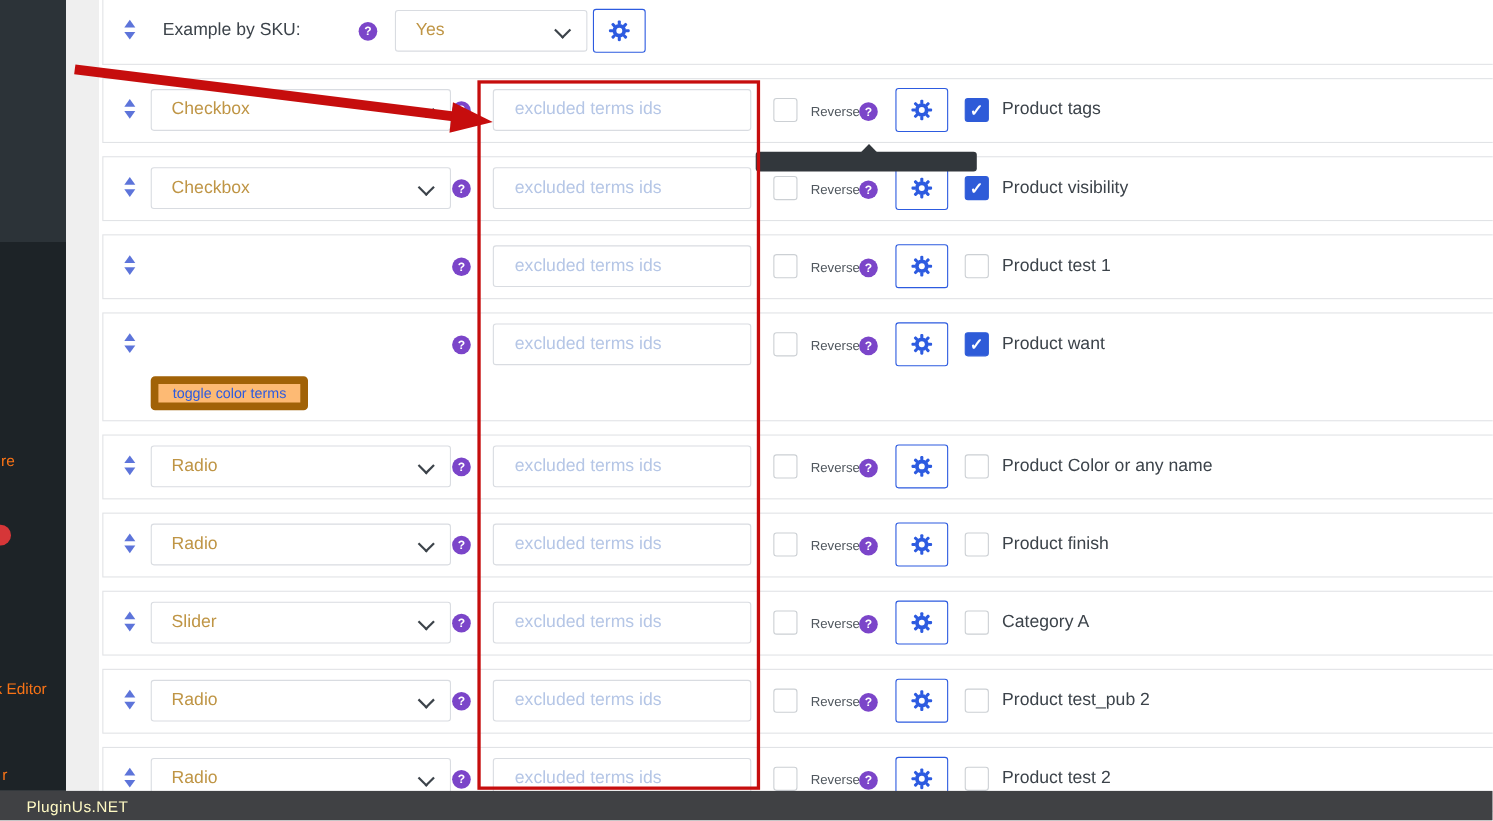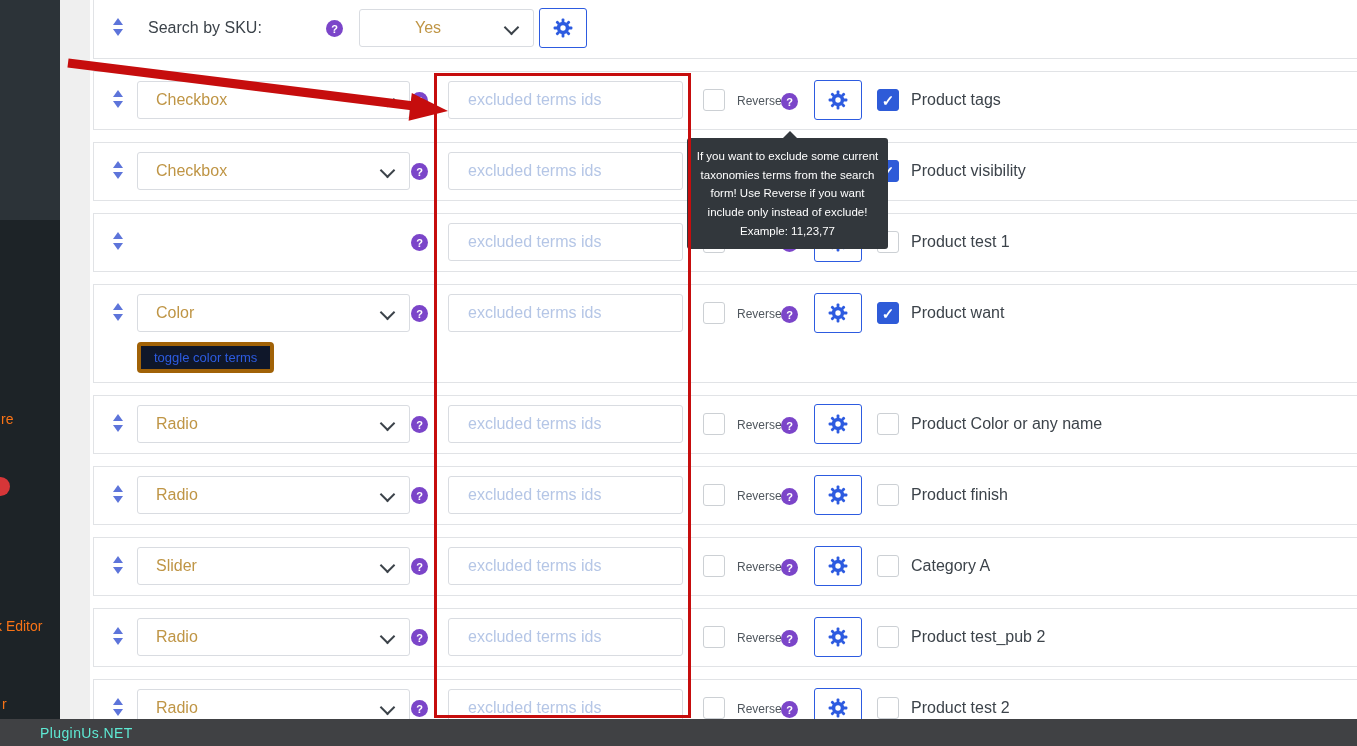--- a/index.html
+++ b/index.html
@@ -17,21 +17,21 @@
   .sidebar .frag{position:absolute;color:#f97316;font-size:14px;white-space:nowrap;}
   .frag-1{left:1px;top:411px;}
   .frag-2{left:-5px;top:618px;}
   .frag-3{left:2px;top:696px;}
   .notif-badge{position:absolute;left:-9px;top:477px;width:19px;height:19px;border-radius:50%;background:#d63638;}
   .gray-strip{position:absolute;left:60px;top:0;width:30px;height:719px;background:#efefef;z-index:4;}
 
   
   .brand-bar{position:absolute;left:0;top:719px;width:1357px;height:27px;background:#404144;z-index:70;
     display:flex;align-items:center;}
-  .brand-bar span{color:#5eead4;font-size:14px;margin-left:40px;letter-spacing:.4px;}
+  .brand-bar span{color:#fef9c3;font-size:14px;margin-left:24px;letter-spacing:.4px;}
 
   
   .header-card{position:absolute;left:93px;top:-2px;width:1277px;height:60px;background:#fff;
     border:1px solid #e1e3e6;border-top:none;z-index:1;}
   .rows-container{position:absolute;left:93px;top:71px;width:1277px;z-index:1;}
   .row{position:relative;width:1277px;height:59px;background:#fff;border:1px solid #e1e3e6;
     margin-bottom:12px;box-sizing:border-box;}
   .row.tall{height:99px;}
 
   
@@ -66,29 +66,29 @@
   .tax-cb{left:783px;top:17px;}
 
   .reverse-label{position:absolute;left:643px;top:22px;font-size:12px;color:#50575e;}
 
   .gear-btn{position:absolute;left:720px;top:8px;width:48px;height:40px;box-sizing:border-box;
     background:#fff;border:1px solid #2d5be0;border-radius:3px;display:flex;align-items:center;
     justify-content:center;cursor:pointer;padding:0;}
 
   .tax-label{position:absolute;left:817px;top:19px;font-size:16px;color:#3c434a;white-space:nowrap;}
 
-  .toggle-color{position:absolute;left:43px;top:57px;height:31px;padding:0 13px;background:#0f172a;
-    border:4px solid #a16207;border-radius:4px;color:#2d5be0;font-size:13px;cursor:pointer;
+  .toggle-color{position:absolute;left:43px;top:57px;height:31px;padding:0 13px;background:#fdba74;
+    border:7px solid #a16207;border-radius:4px;color:#2d5be0;font-size:13px;cursor:pointer;
     font-family:"Liberation Sans",sans-serif;}
 
   
   .header-card .sort{top:20px;}
   .sku-label{position:absolute;left:54px;top:21px;font-size:16px;color:#3c434a;}
   .header-card .help.hh{left:232px;top:22px;}
-  .header-card .select{left:265px;top:11px;width:175px;padding-left:37px;}
+  .header-card .select{left:265px;top:11px;width:175px;}
   .header-card .gear-btn{left:445px;top:10px;}
 
   
   .tooltip{position:absolute;left:687px;top:138px;width:201px;box-sizing:border-box;background:#32373c;
     color:#fff;border-radius:3px;padding:9px 8px;font-size:11.5px;line-height:1.62;text-align:center;
     z-index:50;}
   .tooltip-caret{position:absolute;left:95px;top:-7px;width:0;height:0;
     border-left:8px solid transparent;border-right:8px solid transparent;border-bottom:8px solid #32373c;}
 
   
@@ -106,21 +106,21 @@
   <span class="frag frag-2">k Editor</span>
   <span class="frag frag-3">r</span>
 </div>
 <div class="gray-strip"></div>
 
 <div class="header-card">
   <span class="sort">
     <i class="tri up"></i>
     <i class="tri down"></i>
   </span>
-  <span class="sku-label">Search by SKU:</span>
+  <span class="sku-label">Example by SKU:</span>
   <span class="help hh">?</span>
   <div class="select">
     <span class="val">Yes</span>
     <span class="chevron"></span>
   </div>
   <button class="gear-btn">
     <svg width="20" height="20" viewBox="0 0 20 20">
       <g fill="#2d5be0">
         <rect x="8.6" y="0.6" width="2.8" height="4" rx="1"></rect>
         <rect x="8.6" y="0.6" width="2.8" height="4" rx="1" transform="rotate(45 10 10)"></rect>
@@ -246,24 +246,20 @@
       
     </span>
     <span class="tax-label">Product test 1</span>
 
   </div>
     <div class="row tall">
     <span class="sort">
       <i class="tri up"></i>
       <i class="tri down"></i>
     </span>
-    <div class="select">
-      <span class="val">Color</span>
-      <span class="chevron"></span>
-    </div>
     <span class="help h1">?</span>
     <input class="terms-input" type="text" placeholder="excluded terms ids" style="">
     <span class="cb reverse-cb">
       
     </span>
     <span class="reverse-label">Reverse</span>
     <span class="help h2">?</span>
     <button class="gear-btn">
       <svg width="20" height="20" viewBox="0 0 20 20">
         <g fill="#2d5be0">
@@ -473,21 +469,20 @@
     <span class="cb tax-cb">
       
     </span>
     <span class="tax-label">Product test 2</span>
 
   </div>
   </div>
 
 <div class="tooltip">
   <span class="tooltip-caret"></span>
-  <span>If you want to exclude some current taxonomies terms from the search form! Use Reverse if you want include only instead of exclude! Example: 11,23,77</span>
 </div>
 
 <div class="red-box"></div>
 <svg class="red-arrow" width="1357" height="746" viewBox="0 0 1357 746">
   <line x1="68" y1="63" x2="414" y2="106" stroke="#c60d0d" stroke-width="9"></line>
   <polygon points="448,111 408.6,120.7 411.8,92.9" fill="#c60d0d"></polygon>
 </svg>
 
 <div class="brand-bar">
   <span>PluginUs.NET</span>

